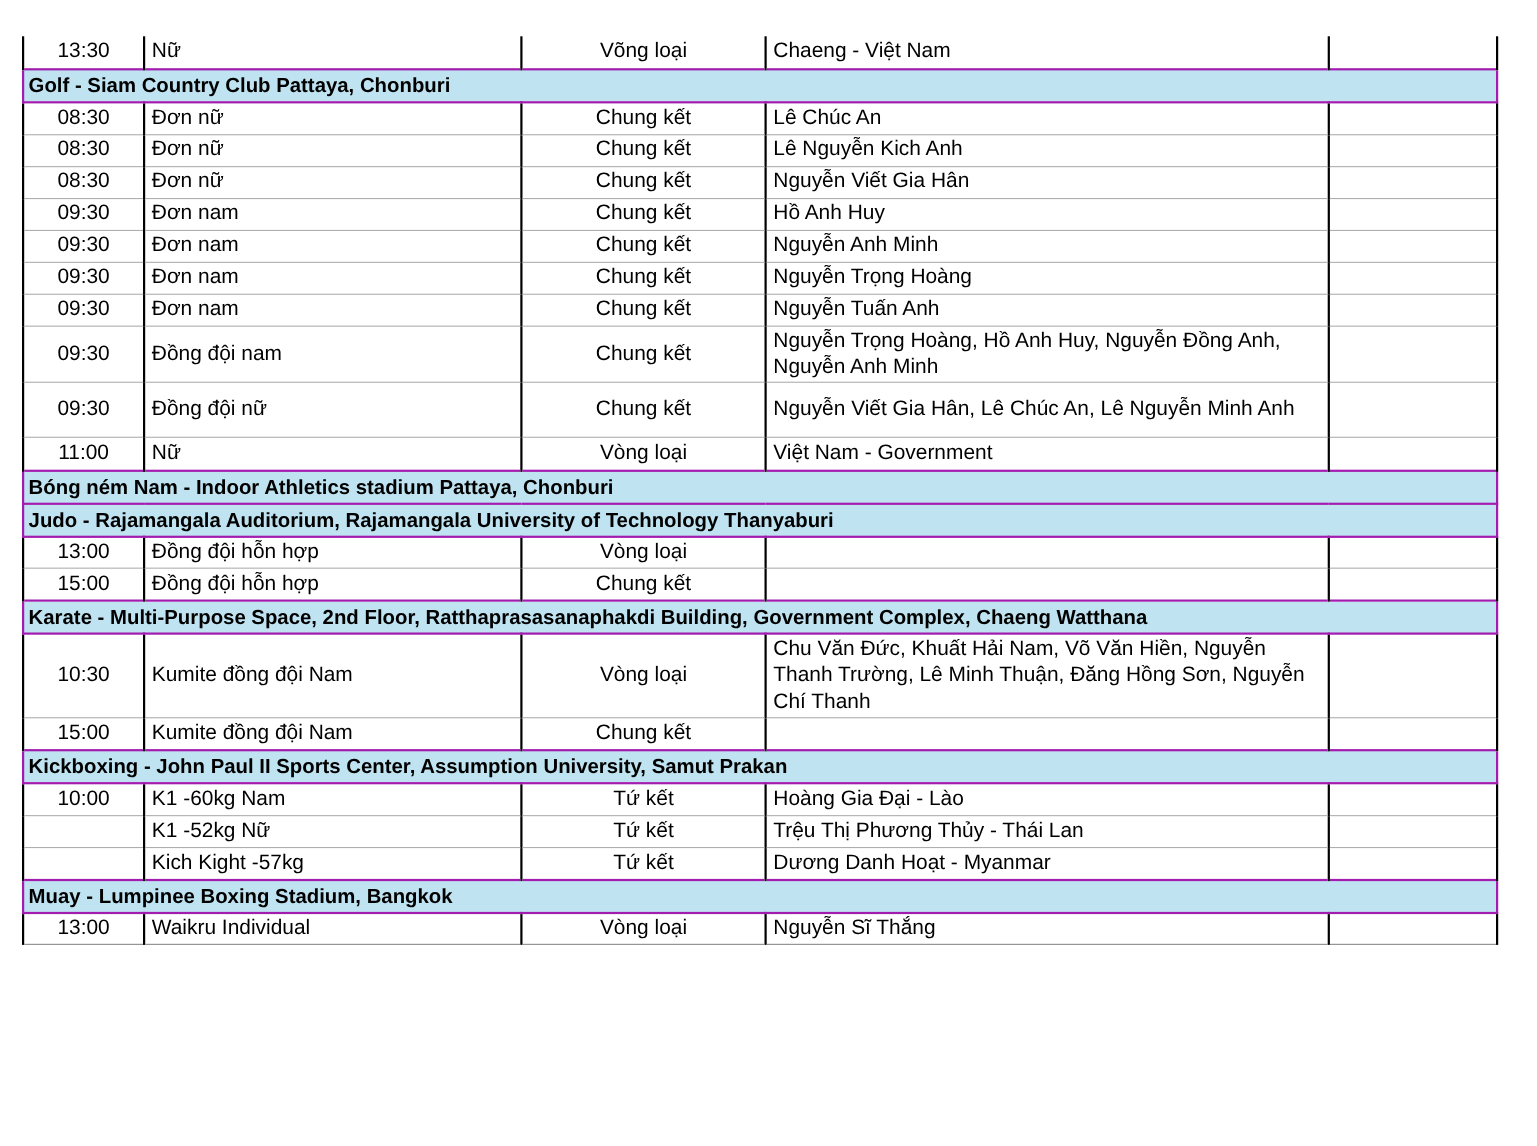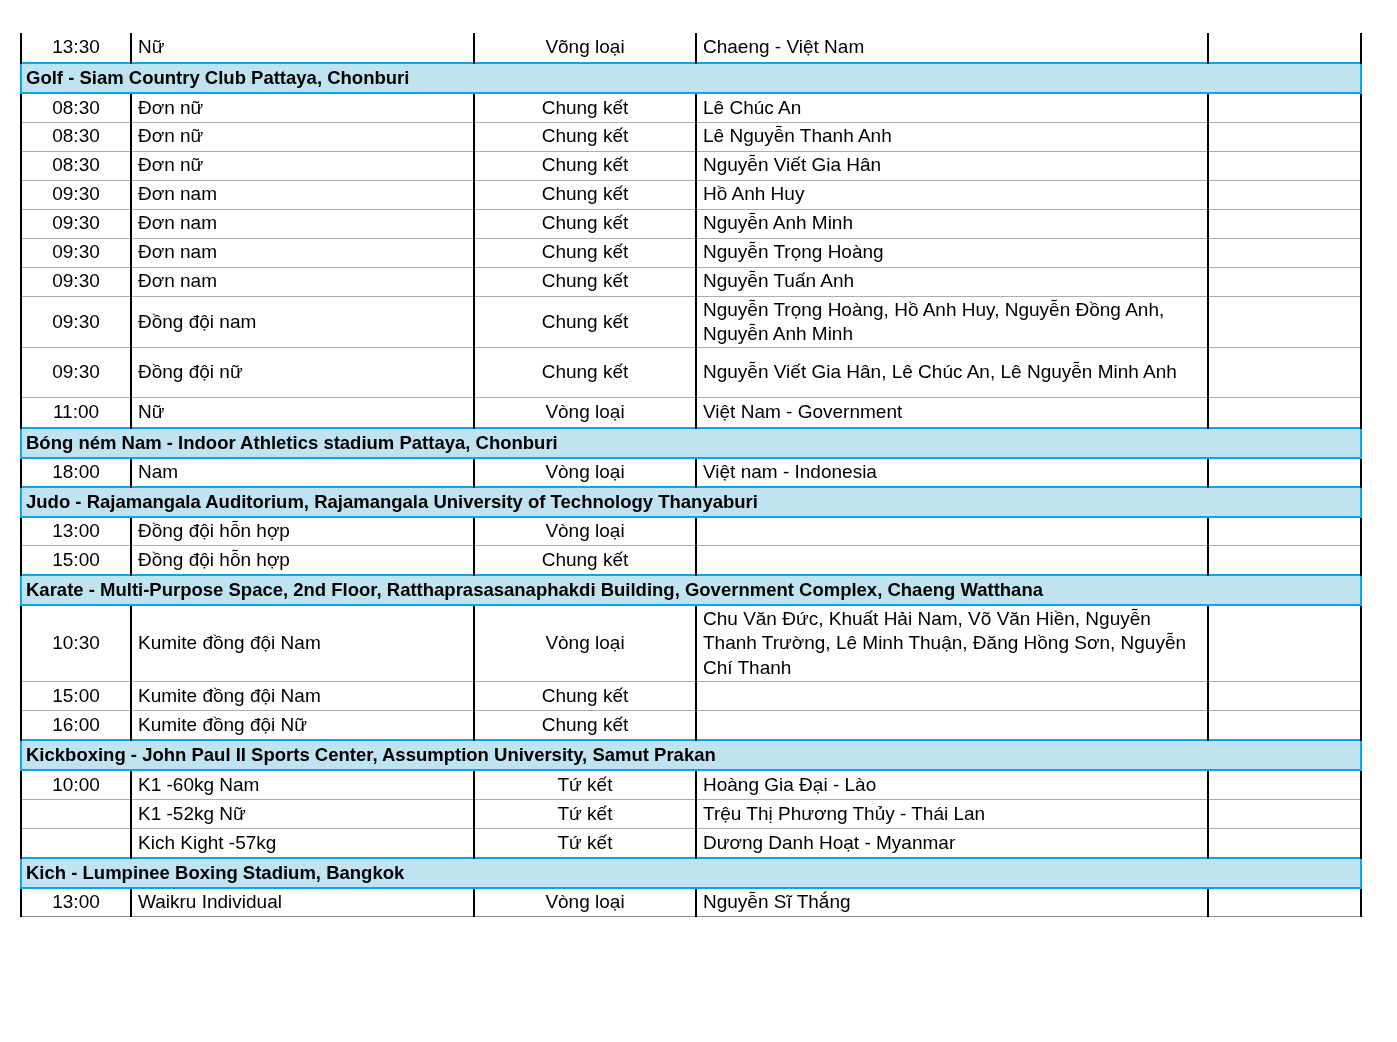--- a/index.html
+++ b/index.html
@@ -40,21 +40,21 @@
     border-top: 1px solid #aeaeae;
     background: #fff;
   }
   tr.data-row td:last-child { border-right: 2px solid #000; }
 
   tr.section-row { height: 30px; }
   td.section-cell {
     background: var(--section-bg, #bfe3f1);
     font-weight: bold;
     font-size: 18.5px;
-    border: 2px solid #0ea5e9;
+    border: 2px solid #a21caf;
     padding: 1px 6px 1px 4px;
     white-space: nowrap;
   }
 
   tbody tr:first-child td { border-top: none; }
   tbody tr:last-child td { border-bottom: 1px solid #8a8a8a; }
 
   .al-center { text-align: center; }
   .al-left   { text-align: left; }
 </style>
@@ -85,21 +85,21 @@
           <td class="al-center">08:30</td>
           <td class="al-left">Đơn nữ</td>
           <td class="al-center">Chung kết</td>
           <td class="al-left">Lê Chúc An</td>
           <td class="al-left"></td>
         </tr>
         <tr class="data-row">
           <td class="al-center">08:30</td>
           <td class="al-left">Đơn nữ</td>
           <td class="al-center">Chung kết</td>
-          <td class="al-left">Lê Nguyễn Thanh Anh</td>
+          <td class="al-left">Lê Nguyễn Kich Anh</td>
           <td class="al-left"></td>
         </tr>
         <tr class="data-row">
           <td class="al-center">08:30</td>
           <td class="al-left">Đơn nữ</td>
           <td class="al-center">Chung kết</td>
           <td class="al-left">Nguyễn Viết Gia Hân</td>
           <td class="al-left"></td>
         </tr>
         <tr class="data-row">
@@ -147,27 +147,20 @@
         <tr class="data-row tall-1">
           <td class="al-center">11:00</td>
           <td class="al-left">Nữ</td>
           <td class="al-center">Vòng loại</td>
           <td class="al-left">Việt Nam - Government</td>
           <td class="al-left"></td>
         </tr>
         <tr class="section-row">
           <td colspan="5" class="section-cell">Bóng ném Nam - Indoor Athletics stadium Pattaya, Chonburi</td>
         </tr>
-        <tr class="data-row">
-          <td class="al-center">18:00</td>
-          <td class="al-left">Nam</td>
-          <td class="al-center">Vòng loại</td>
-          <td class="al-left">Việt nam - Indonesia</td>
-          <td class="al-left"></td>
-        </tr>
         <tr class="section-row">
           <td colspan="5" class="section-cell">Judo - Rajamangala Auditorium, Rajamangala University of Technology Thanyaburi</td>
         </tr>
         <tr class="data-row">
           <td class="al-center">13:00</td>
           <td class="al-left">Đồng đội hỗn hợp</td>
           <td class="al-center">Vòng loại</td>
           <td class="al-left"></td>
           <td class="al-left"></td>
         </tr>
@@ -184,27 +177,20 @@
         <tr class="data-row tall-3">
           <td class="al-center">10:30</td>
           <td class="al-left">Kumite đồng đội Nam</td>
           <td class="al-center">Vòng loại</td>
           <td class="al-left">Chu Văn Đức, Khuất Hải Nam, Võ Văn Hiền, Nguyễn Thanh Trường, Lê Minh Thuận, Đăng Hồng Sơn, Nguyễn Chí Thanh</td>
           <td class="al-left"></td>
         </tr>
         <tr class="data-row">
           <td class="al-center">15:00</td>
           <td class="al-left">Kumite đồng đội Nam</td>
-          <td class="al-center">Chung kết</td>
-          <td class="al-left"></td>
-          <td class="al-left"></td>
-        </tr>
-        <tr class="data-row">
-          <td class="al-center">16:00</td>
-          <td class="al-left">Kumite đồng đội Nữ</td>
           <td class="al-center">Chung kết</td>
           <td class="al-left"></td>
           <td class="al-left"></td>
         </tr>
         <tr class="section-row">
           <td colspan="5" class="section-cell">Kickboxing - John Paul II Sports Center, Assumption University, Samut Prakan</td>
         </tr>
         <tr class="data-row tall-1">
           <td class="al-center">10:00</td>
           <td class="al-left">K1 -60kg Nam</td>
@@ -220,21 +206,21 @@
           <td class="al-left"></td>
         </tr>
         <tr class="data-row">
           <td class="al-center"></td>
           <td class="al-left">Kich Kight -57kg</td>
           <td class="al-center">Tứ kết</td>
           <td class="al-left">Dương Danh Hoạt - Myanmar</td>
           <td class="al-left"></td>
         </tr>
         <tr class="section-row">
-          <td colspan="5" class="section-cell">Kich - Lumpinee Boxing Stadium, Bangkok</td>
+          <td colspan="5" class="section-cell">Muay - Lumpinee Boxing Stadium, Bangkok</td>
         </tr>
         <tr class="data-row">
           <td class="al-center">13:00</td>
           <td class="al-left">Waikru Individual</td>
           <td class="al-center">Vòng loại</td>
           <td class="al-left">Nguyễn Sĩ Thắng</td>
           <td class="al-left"></td>
         </tr>
       </tbody>
   </table>

